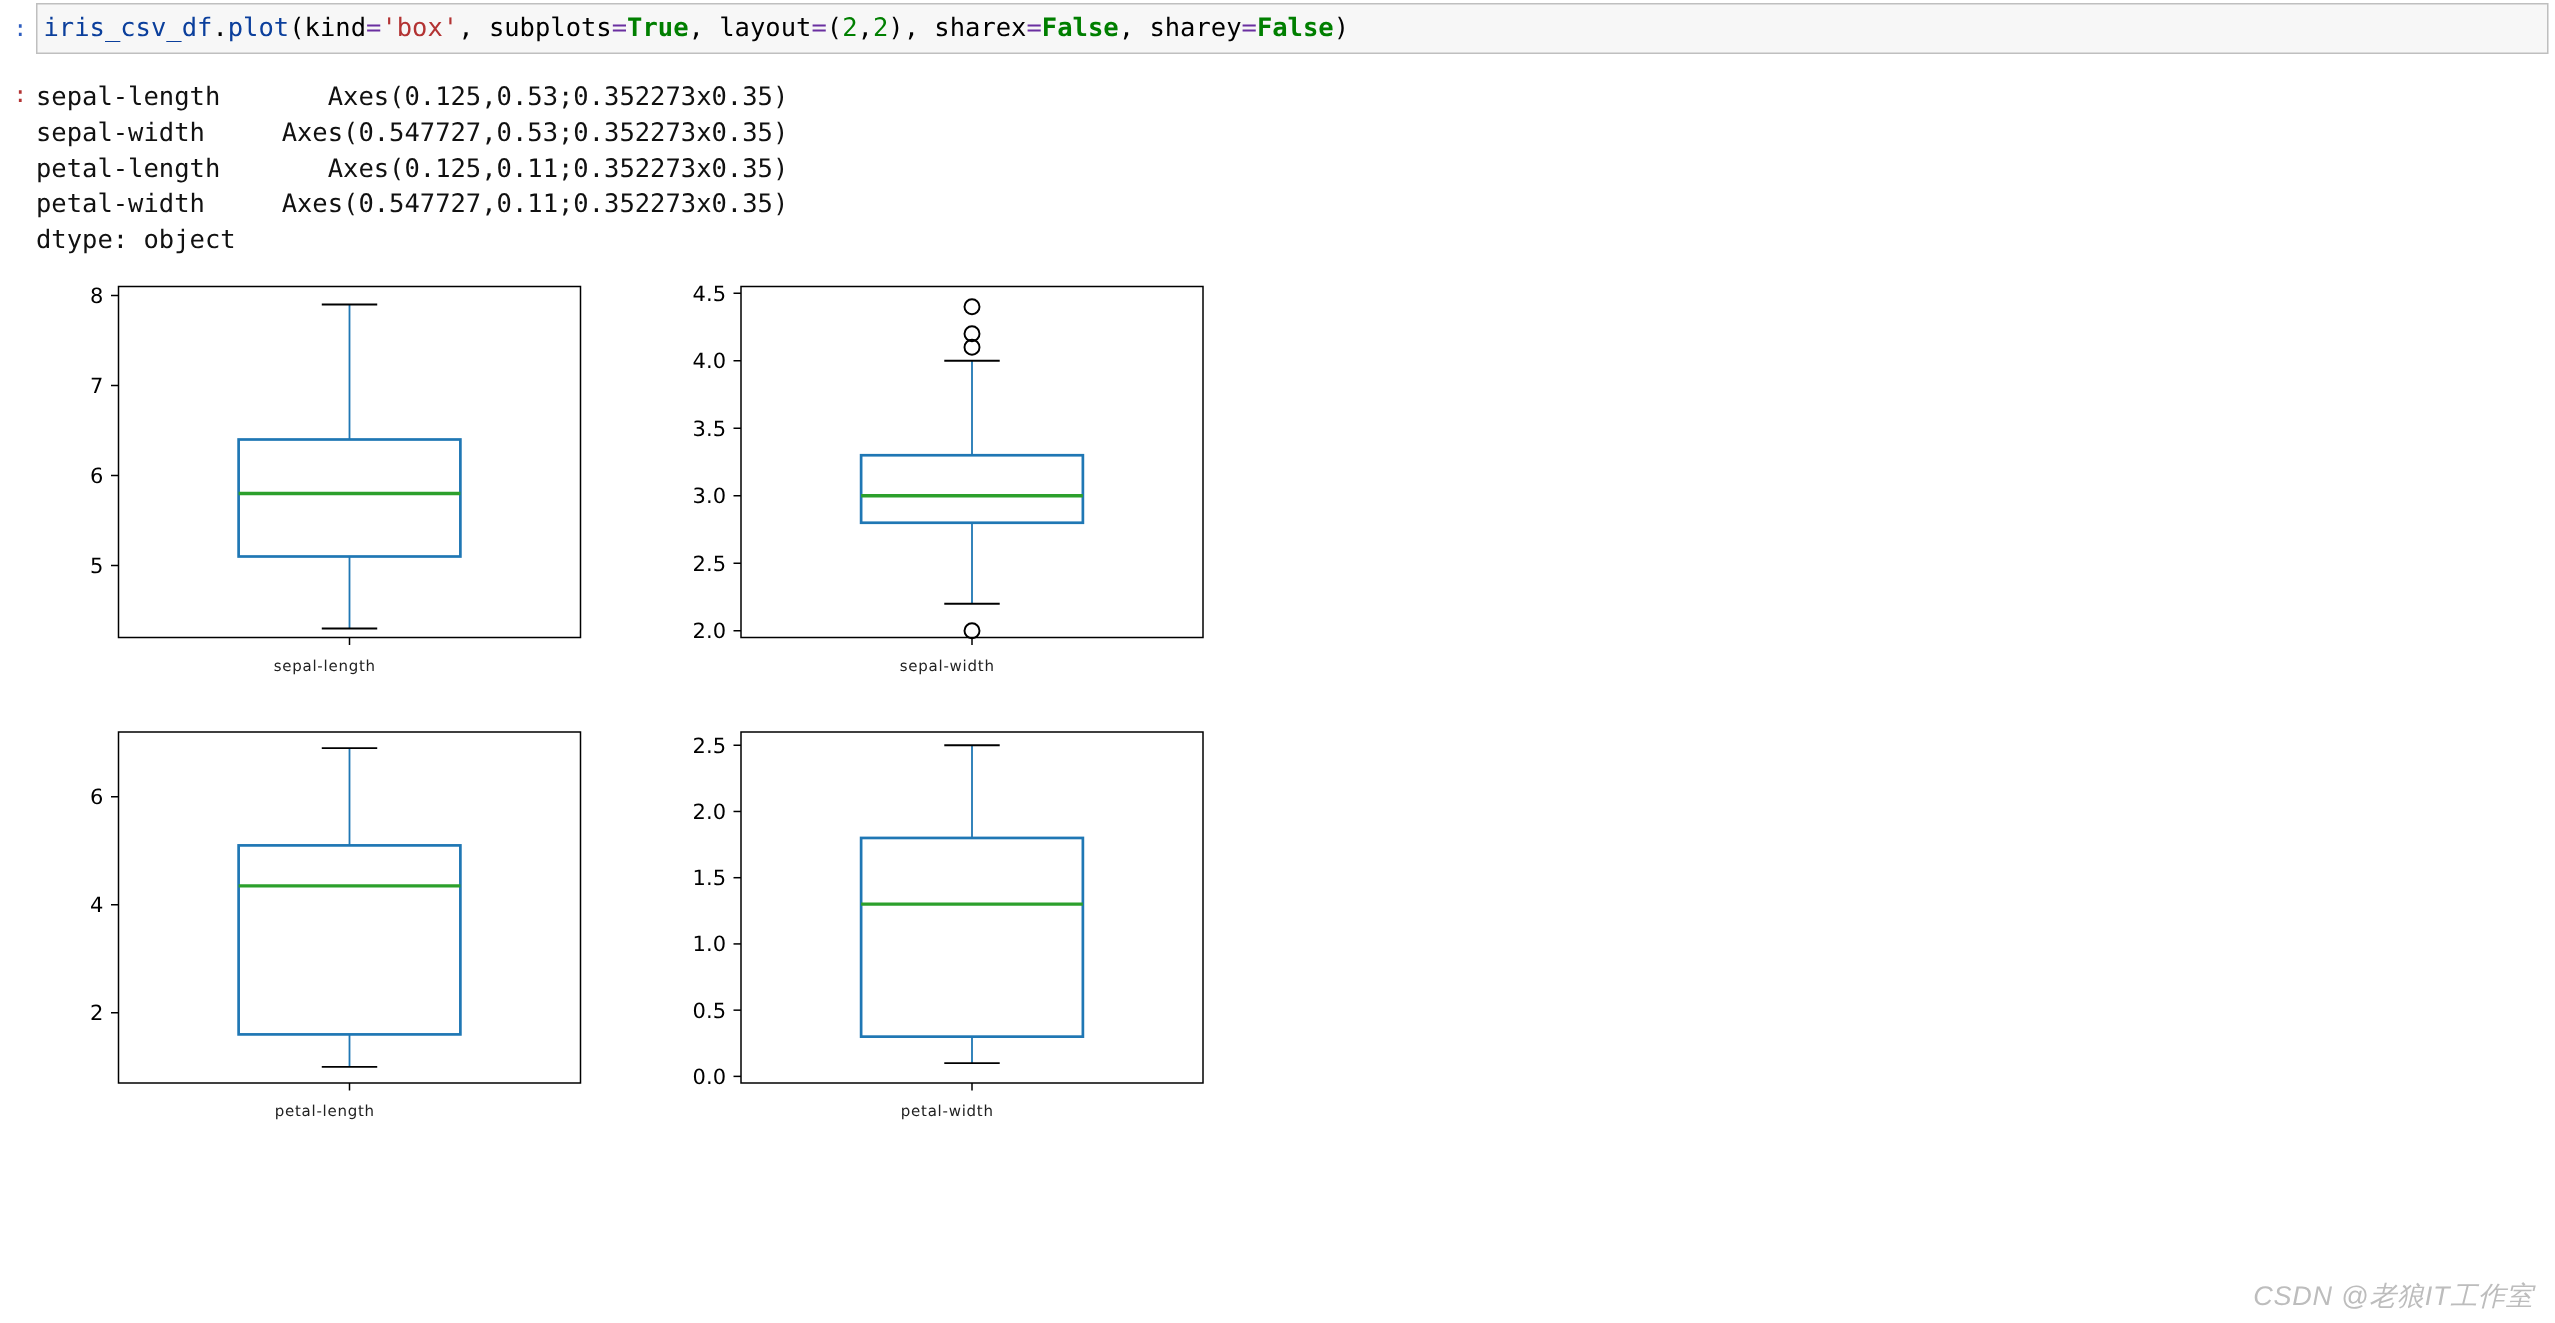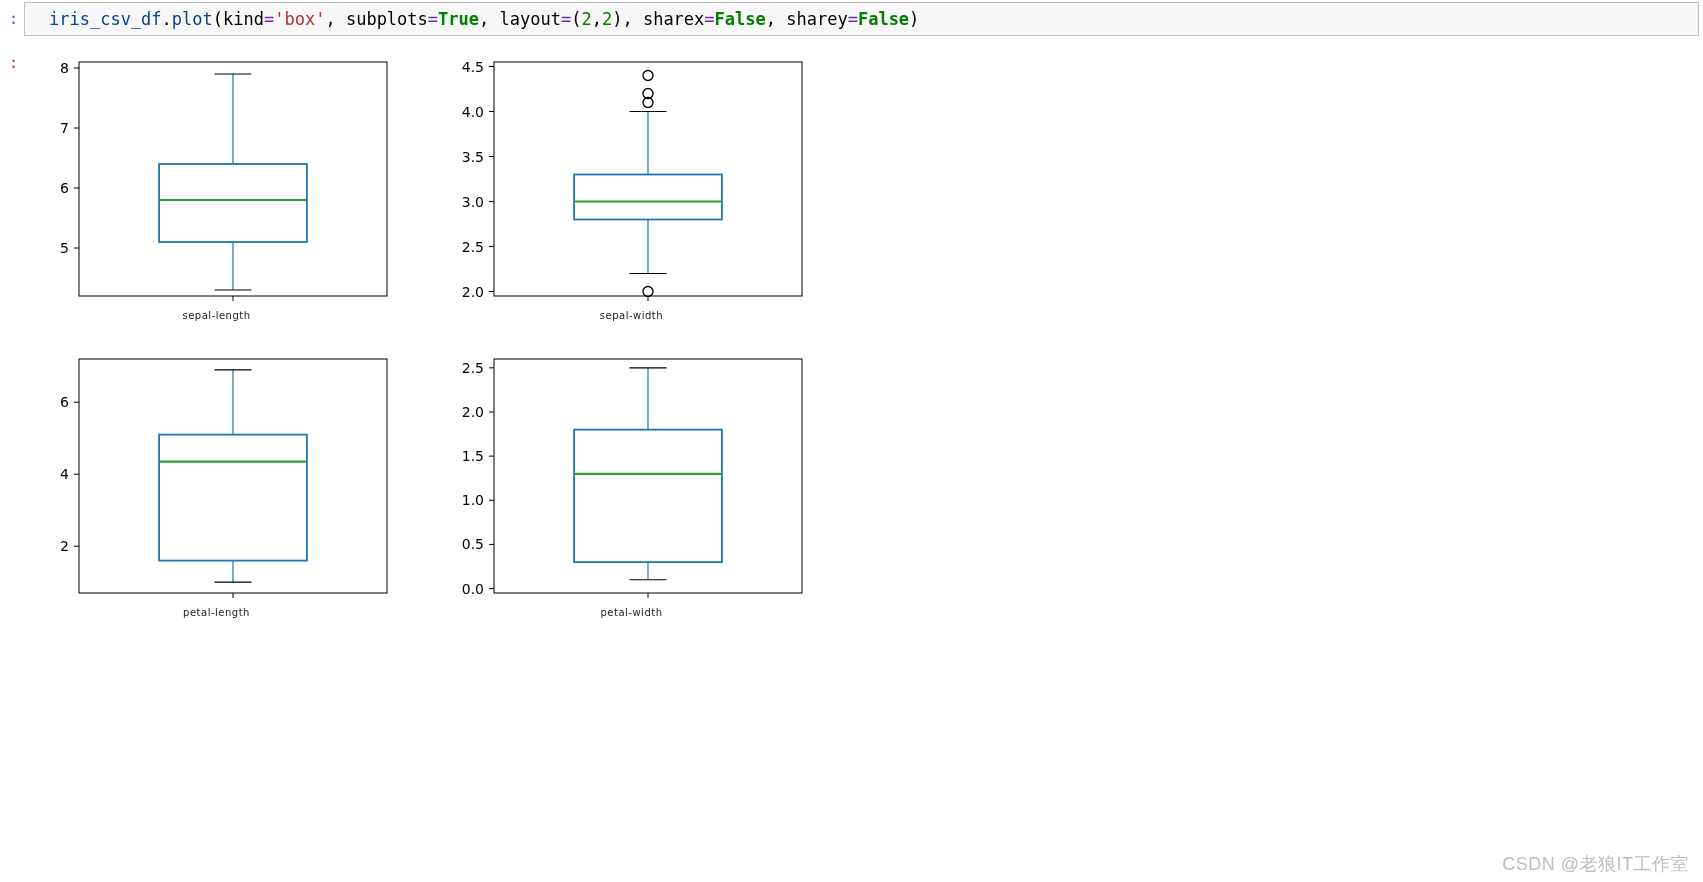--- a/index.html
+++ b/index.html
@@ -11,21 +11,21 @@
     background: #fff;
     width: 1703px;
   }
   .code-cell {
     margin: 2px 4px 18px 4px;
     position: relative;
   }
   .code-input {
     border: 1px solid #bfbfbf;
     background: #F7F7F7;
-    padding: 6px 24px;
+    padding: 6px 4px;
     font-family: Consolas, Menlo, monospace;
     font-size: 17px;
     white-space: pre;
     margin-left: 20px;
   }
   .code-input .name { color: #0b3f9c; }
   .code-input .dot  { color: #000; }
   .code-input .arg  { color: #000; }
   .code-input .kw   { color: #007f00; font-weight: bold; }
   .code-input .str  { color: #b33333; }
@@ -89,32 +89,38 @@
     text-align: right;
   }
   .watermark {
     position: fixed;
     right: 14px;
     bottom: 6px;
     color: #bdbdbd;
     font-family: sans-serif;
     font-size: 18px;
     letter-spacing: 0.5px;
+    font-style: italic;
   }
 </style>
 </head>
 <body>
 
 <div class="code-cell">
   <span class="prompt-in">:</span>
   <div class="code-input" id="code-line"><span class="name">iris_csv_df</span><span class="dot">.</span><span class="name">plot</span><span class="par">(</span><span class="arg">kind</span><span class="eq">=</span><span class="str">'box'</span><span class="dot">, </span><span class="arg">subplots</span><span class="eq">=</span><span class="kw">True</span><span class="dot">, </span><span class="arg">layout</span><span class="eq">=</span><span class="par">(</span><span class="num">2</span><span class="dot">,</span><span class="num">2</span><span class="par">)</span><span class="dot">, </span><span class="arg">sharex</span><span class="eq">=</span><span class="kw">False</span><span class="dot">, </span><span class="arg">sharey</span><span class="eq">=</span><span class="kw">False</span><span class="par">)</span></div>
 </div>
 
 <div class="output-row">
   <span class="prompt-out">:</span>
+  <div class="out-text">sepal-length       Axes(0.125,0.53;0.352273x0.35)
+sepal-width     Axes(0.547727,0.53;0.352273x0.35)
+petal-length       Axes(0.125,0.11;0.352273x0.35)
+petal-width     Axes(0.547727,0.11;0.352273x0.35)
+dtype: object</div>
   <div class="plots" id="plots">
       <div class="boxplot-wrap">
         <svg width="360" height="252">
           <rect class="frame" x="42" y="8" width="308" height="234"></rect>
           <line class="tick" x1="37" y1="194.00000000000003" x2="42" y2="194.00000000000003"></line>
           <text class="ticklabel" x="32" y="199.00000000000003" text-anchor="end">5</text>
           <line class="tick" x1="37" y1="134" x2="42" y2="134"></line>
           <text class="ticklabel" x="32" y="139" text-anchor="end">6</text>
           <line class="tick" x1="37" y1="73.99999999999999" x2="42" y2="73.99999999999999"></line>
           <text class="ticklabel" x="32" y="78.99999999999999" text-anchor="end">7</text>

